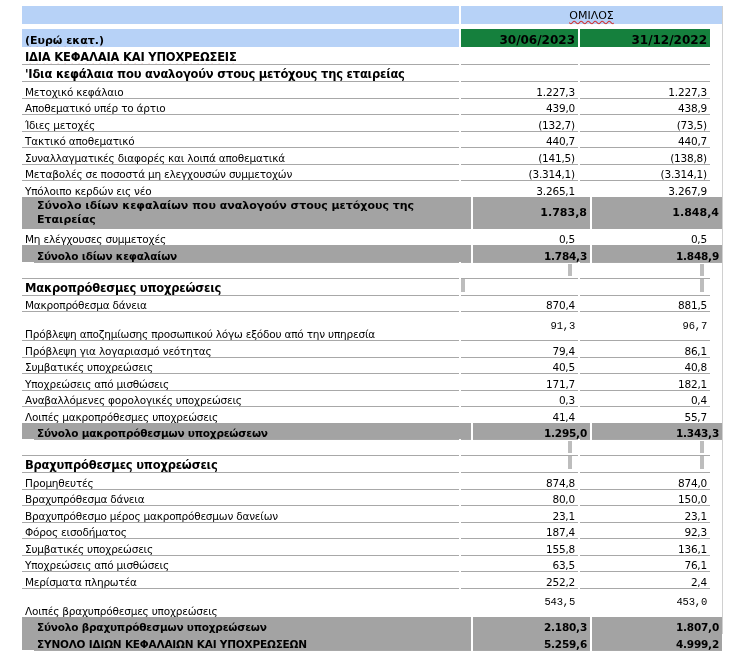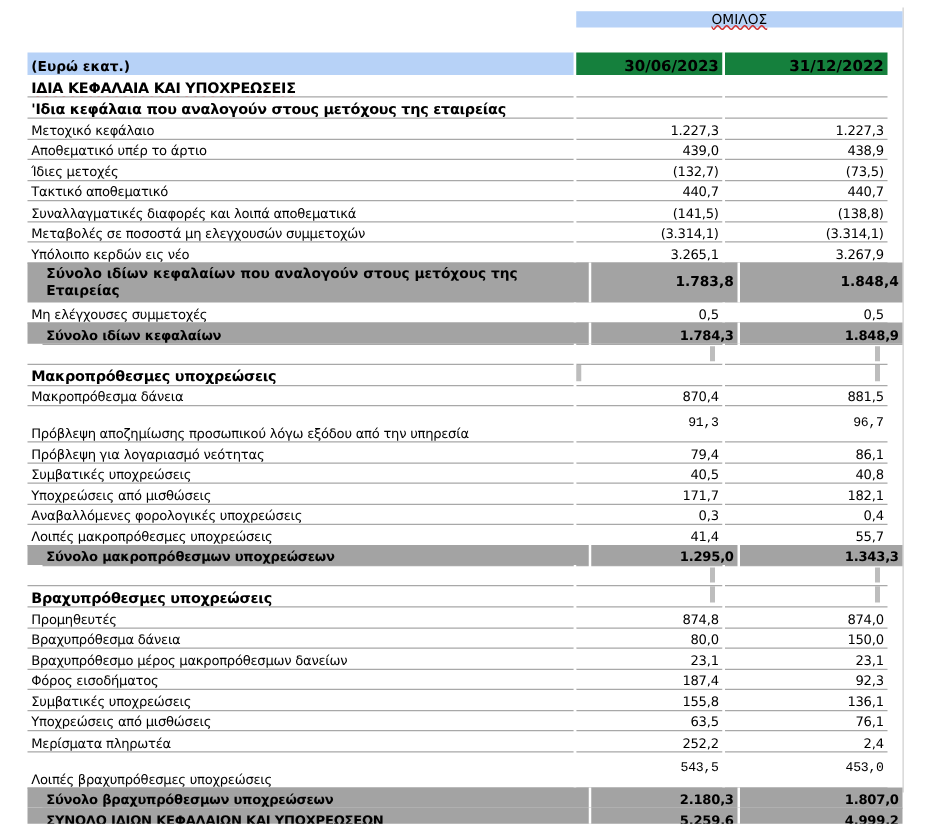--- a/index.html
+++ b/index.html
@@ -17,26 +17,26 @@
   .std .c-label, .std .c-v1, .std .c-v2 { border-bottom: 1px solid #a8a8a8; margin-bottom: -1px; }
   .std { border-bottom: none; }
   .tall { height: 29px; }
   .tall .c-v1, .tall .c-v2 { align-items: center; font-family: Liberation Mono, monospace; }
   .bold { font-weight: bold; }
   .total { background: #a3a3a3; font-weight: bold; justify-content: flex-end; }
   .total .c-gap { background: #fff; }
   .total.two-line { height: 32px; }
   .total.two-line .c-label { white-space: normal; line-height: 14px; align-items: center; }
   .total.two-line .c-v1, .total.two-line .c-v2 { align-items: center; padding-left: 48px; }
-  .hdr-top { height: 18px; align-items: center; }
+  .hdr-top { height: 18px; }
   .hdr-top .c-label { background: #b7d2f7; }
   .hdr-top .group { width: 261px; background: #b7d2f7; justify-content: center; align-items: center;
                     text-decoration: underline; text-decoration-style: wavy; text-decoration-color: #d03030;
                     font-size: 11px; }
-  .hdr-bottom { height: 18px; margin-top: 18px; }
+  .hdr-bottom { height: 18px; margin-top: 5px; }
   .hdr-bottom .c-label { background: #b7d2f7; }
   .hdr-bottom .c-v1, .hdr-bottom .c-v2 { background: #15803d; font-size: 12px; }
   .empty { height: 16px; }
   .sec-title { height: 17px; font-size: 11.5px; }
   .squiggle { text-decoration: underline; text-decoration-style: wavy; text-decoration-color: #d03030; text-underline-offset: 2px; }
   .marker { position: absolute; width: 4px; background: #bdbdbd; }
   .right-border { position: absolute; left: 722px; top: 6px; width: 1px; height: 628px; background: #d0d0d0; }
 </style>
 </head>
 <body>

